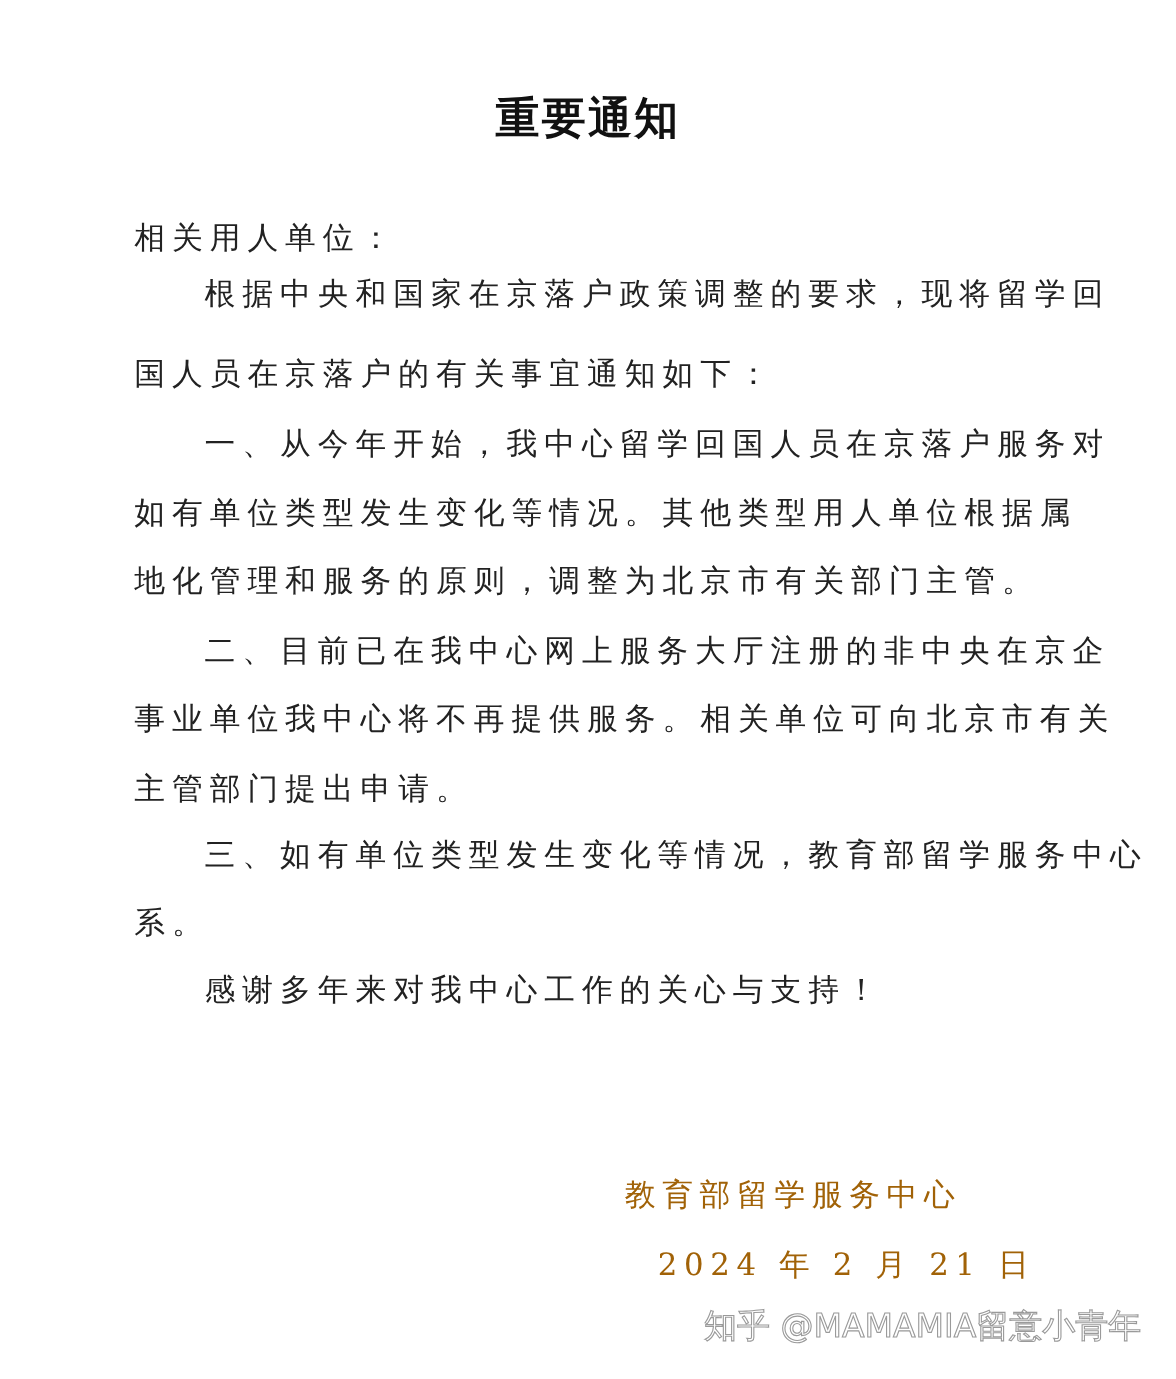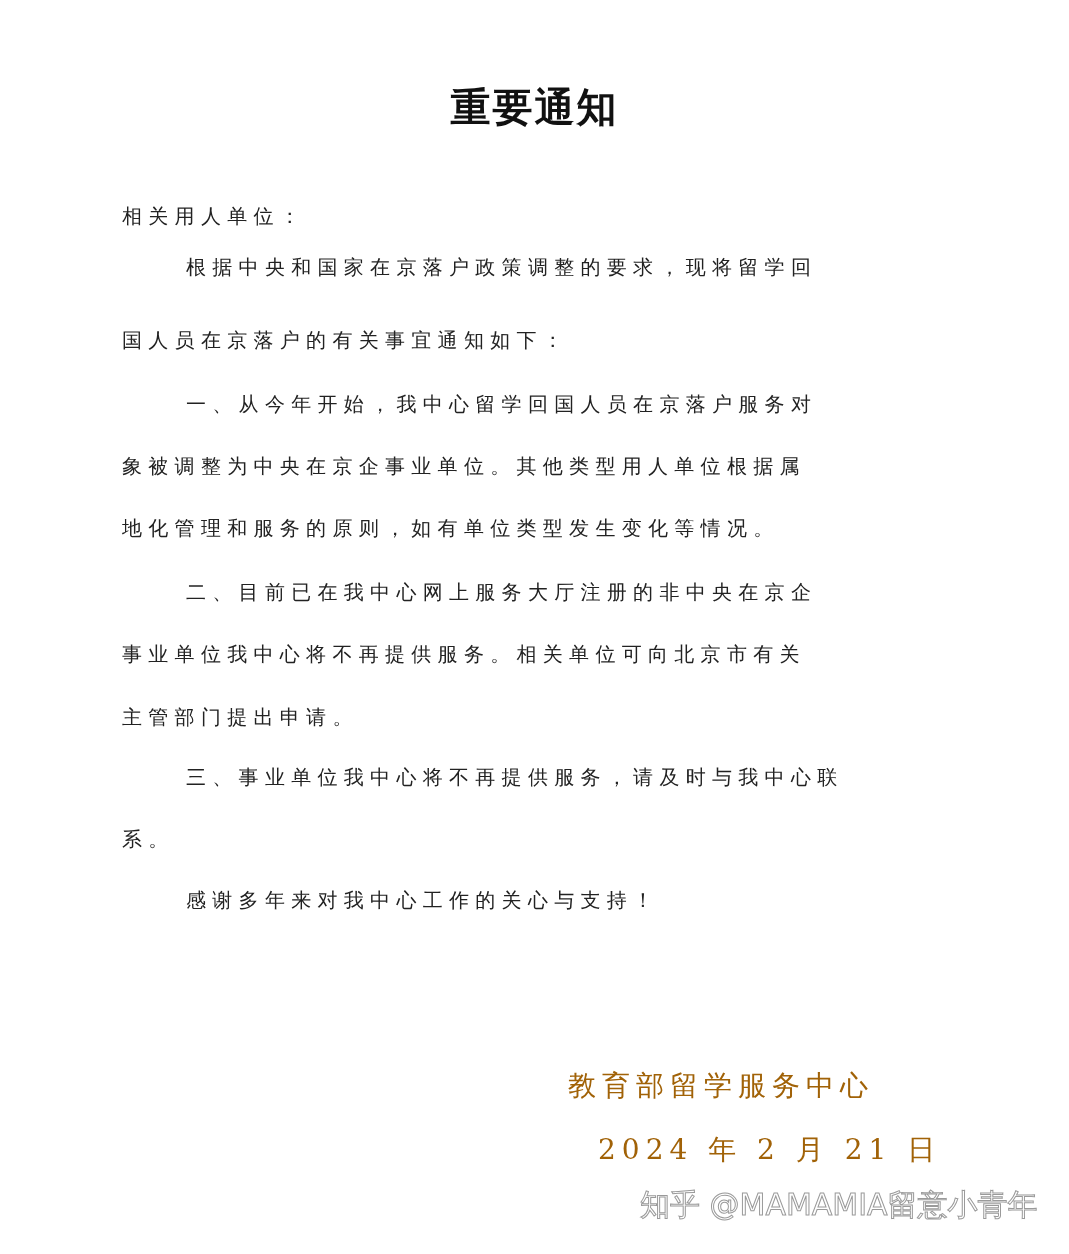--- a/index.html
+++ b/index.html
@@ -19,21 +19,21 @@
       font-family: "DejaVu Sans", "Liberation Sans", sans-serif;
       font-weight: bold;
       font-size: 40px;
       letter-spacing: 2px;
       color: #111;
       margin-top: 12px;
     }
     .line {
       position: absolute;
       left: 122px;
-      font-size: 20px;
+      font-size: 28px;
       letter-spacing: 6.3px;
       white-space: nowrap;
       line-height: 40px;
       color: #222;
     }
     .line.indent { left: 186px; text-align: center; }
     .sign {
       position: absolute;
       font-size: 28px;
       letter-spacing: 6px;
@@ -58,26 +58,26 @@
 
 <div>
   <div class="title">重要通知</div>
 
   <div class="line" style="top:196px">相关用人单位：</div>
 
   <div>
     <div class="line indent" style="top:247px">根据中央和国家在京落户政策调整的要求，现将留学回</div>
     <div class="line" style="top:320px">国人员在京落户的有关事宜通知如下：</div>
     <div class="line indent" style="top:384px">一、从今年开始，我中心留学回国人员在京落户服务对</div>
-    <div class="line" style="top:446px">象被调整为中央在京企事业单位。其他类型用人单位根据属</div>
-    <div class="line" style="top:508px">地化管理和服务的原则，如有单位类型发生变化等情况。</div>
+    <div class="line" style="top:446px">如有单位类型发生变化等情况。其他类型用人单位根据属</div>
+    <div class="line" style="top:508px">地化管理和服务的原则，调整为北京市有关部门主管。</div>
     <div class="line indent" style="top:572px">二、目前已在我中心网上服务大厅注册的非中央在京企</div>
     <div class="line" style="top:634px">事业单位我中心将不再提供服务。相关单位可向北京市有关</div>
     <div class="line" style="top:697px">主管部门提出申请。</div>
-    <div class="line indent" style="top:757px">三、事业单位我中心将不再提供服务，请及时与我中心联</div>
+    <div class="line indent" style="top:757px">三、如有单位类型发生变化等情况，教育部留学服务中心</div>
     <div class="line" style="top:819px">系。</div>
     <div class="line indent" style="top:880px">感谢多年来对我中心工作的关心与支持！</div>
   </div>
 
   <div class="sign" style="left:568px; top:1066px">教育部留学服务中心</div>
   <div class="sign" style="left:598px; top:1130px">2024 年 2 月 21 日</div>
 </div>
 
 <div class="watermark">知乎 @MAMAMIA留意小青年</div>
 

